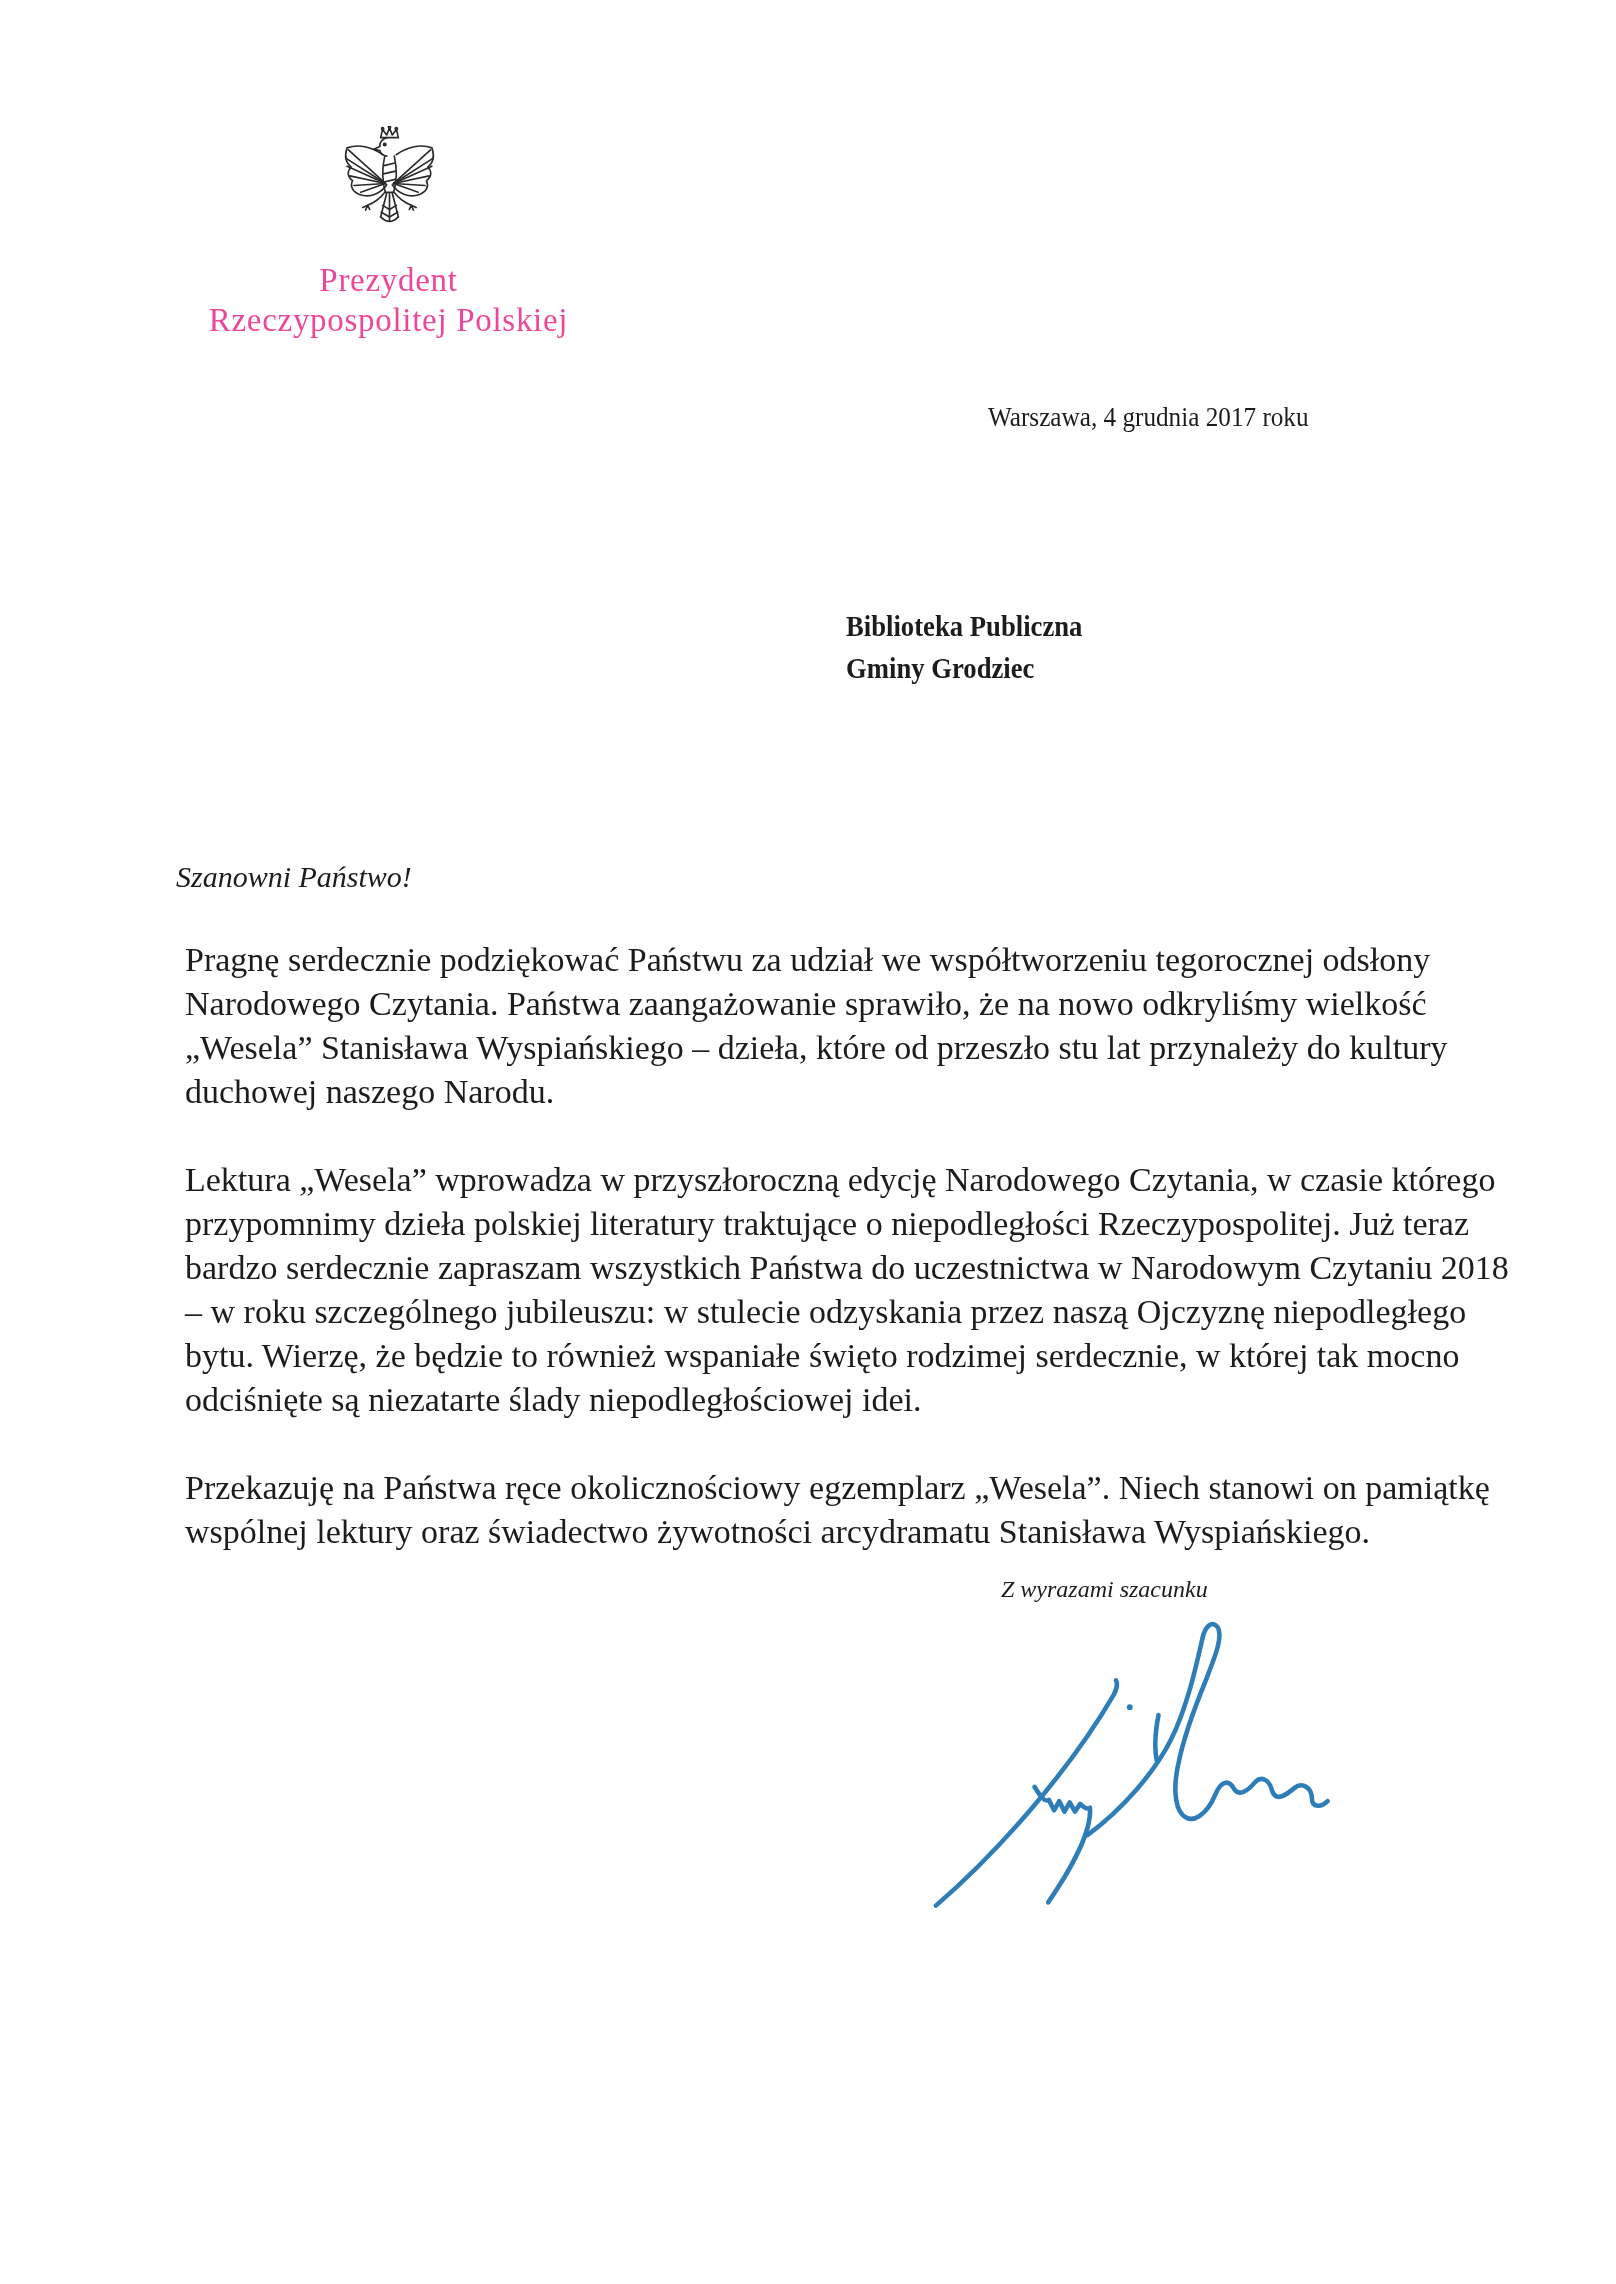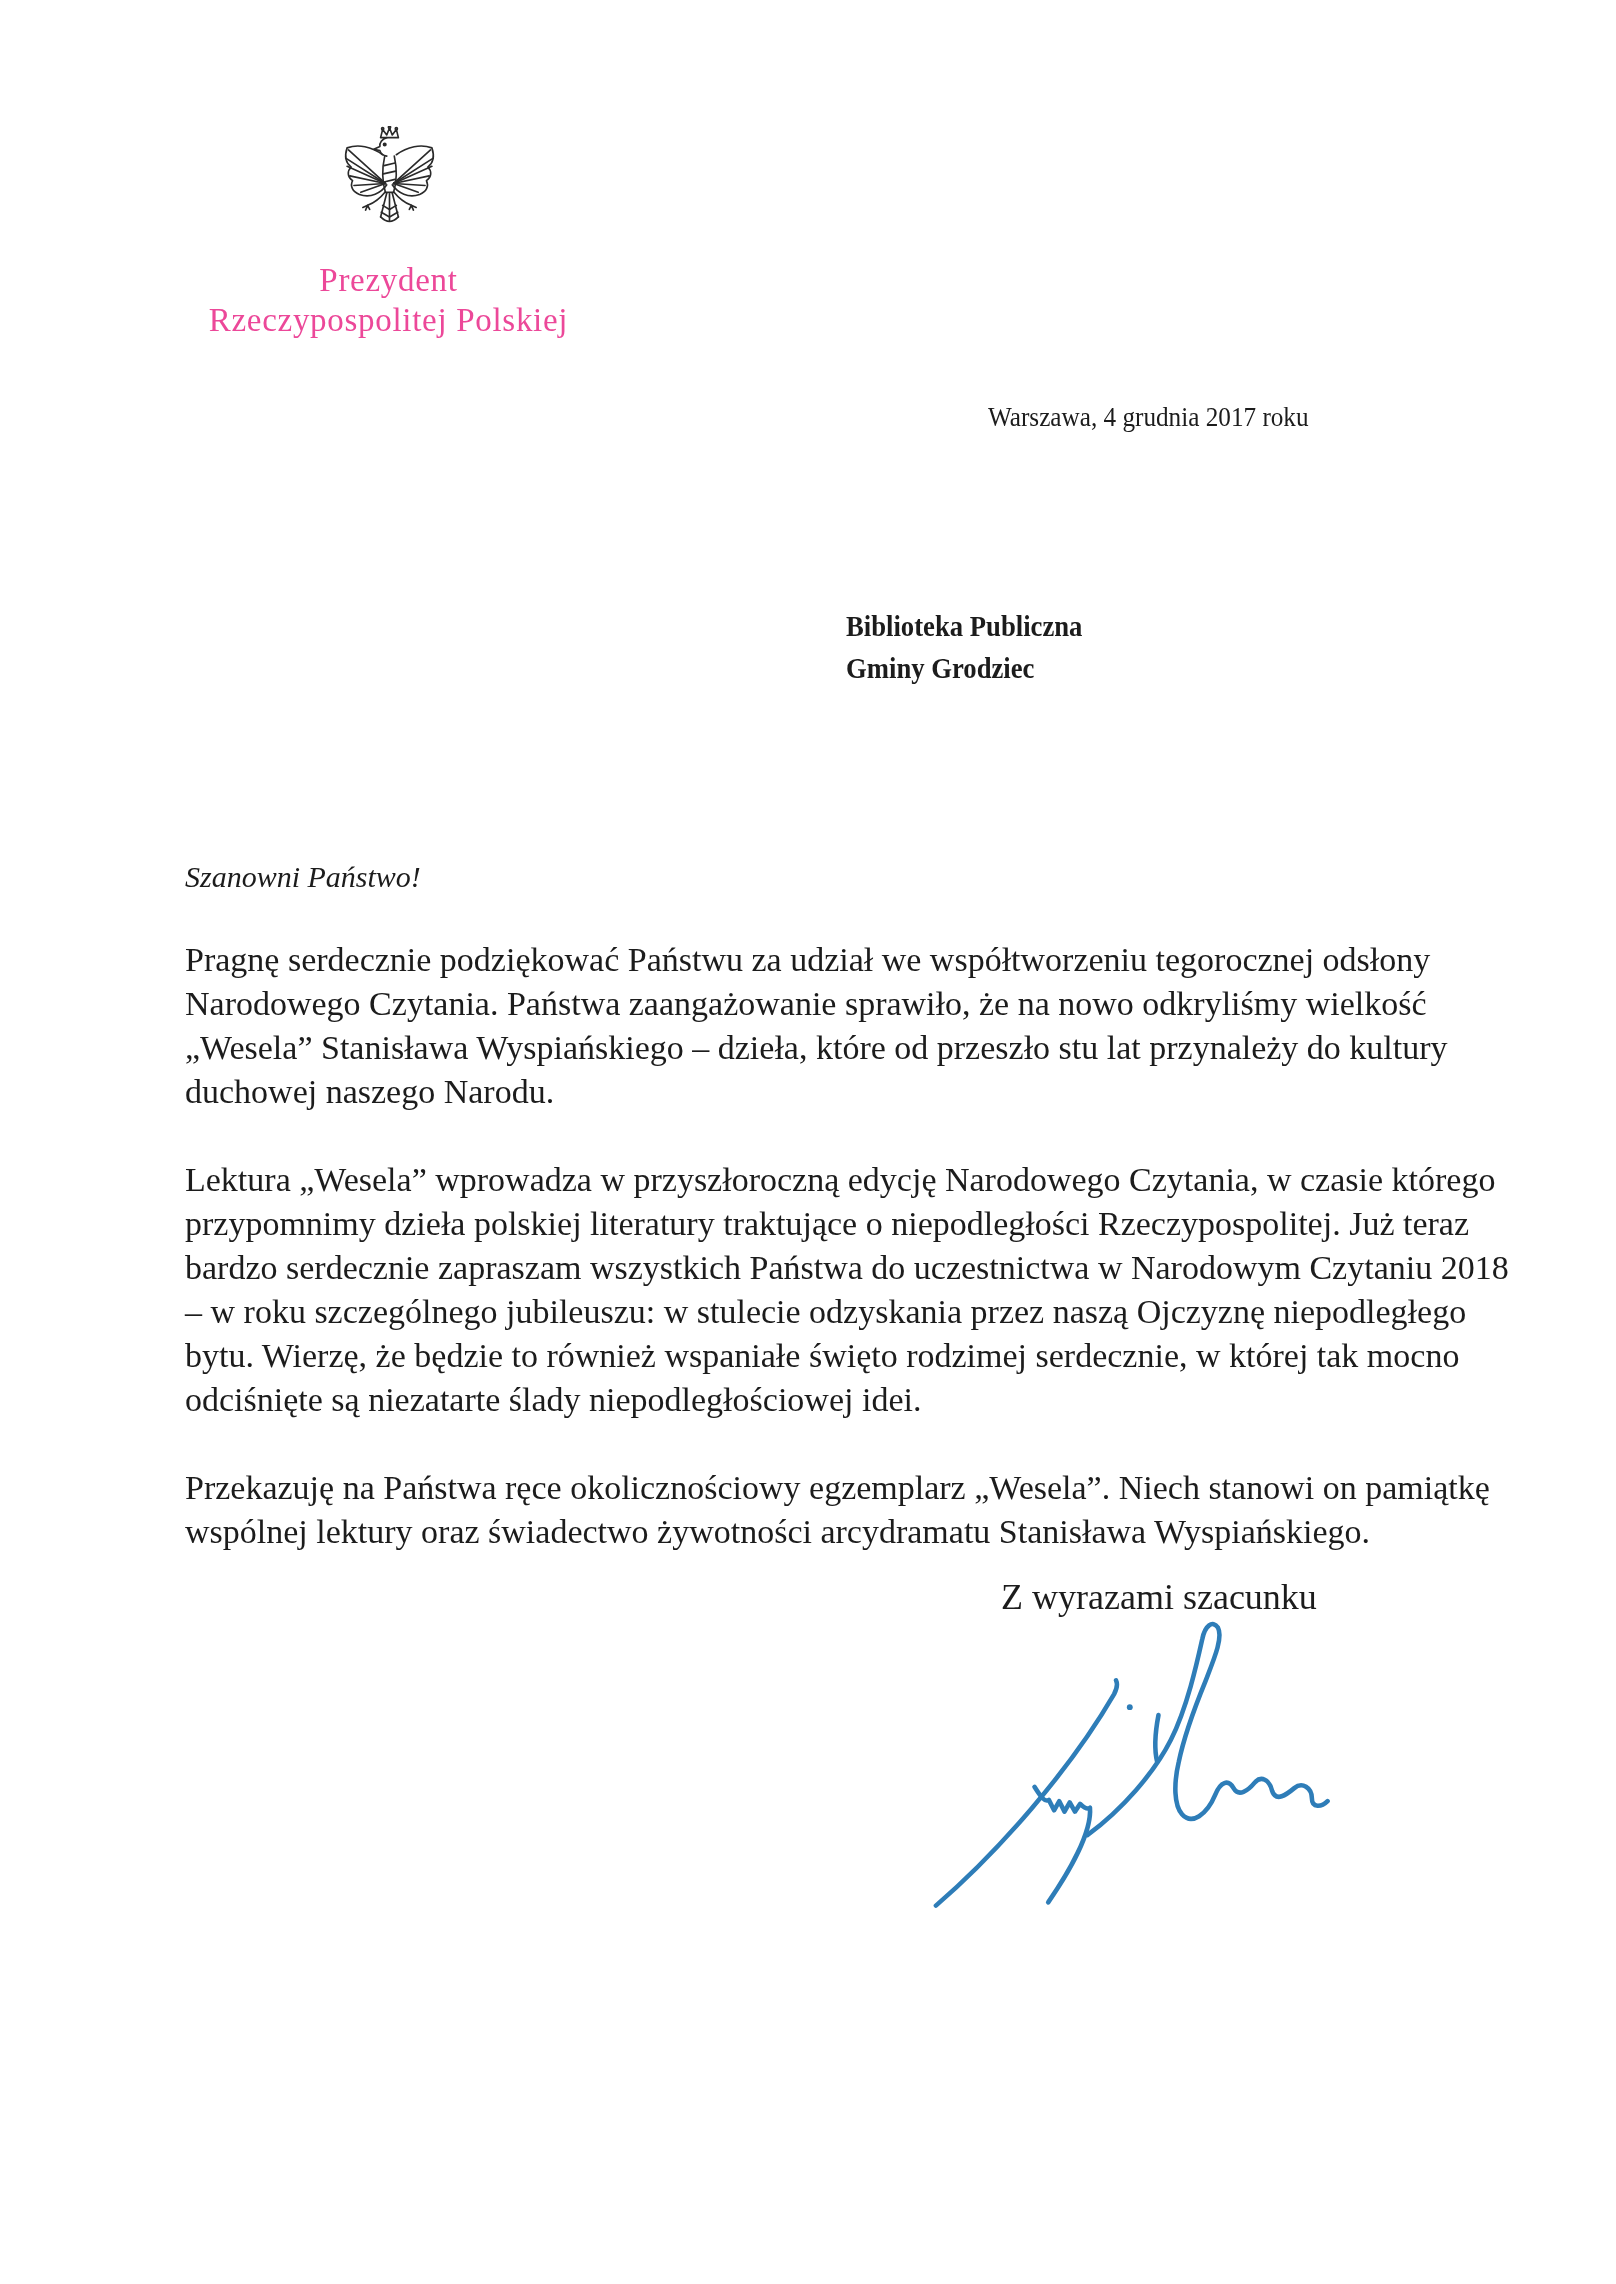--- a/index.html
+++ b/index.html
@@ -25,42 +25,42 @@
     position:absolute;left:988px;top:401px;
     font-size:28px;white-space:nowrap;
     transform:scaleX(0.90);transform-origin:left top;
   }
   .recipient{
     position:absolute;left:846px;top:605px;
     font-size:29px;font-weight:bold;line-height:42px;white-space:nowrap;
     transform:scaleX(0.92);transform-origin:left top;
   }
   .salutation{
-    position:absolute;left:185px;top:860px;
+    position:absolute;left:176px;top:860px;
     font-style:italic;font-size:30px;white-space:nowrap;
   }
   .letter-body{
     position:absolute;left:185px;top:938px;width:1236px;
     font-size:34px;line-height:44px;
   }
   .paragraph{margin:0 0 44px 0;}
   .paragraph:last-child{margin-bottom:0;}
   .line{
     white-space:nowrap;
     text-align:justify;
     text-align-last:justify;
     width:100%;
   }
   .line.last{
     text-align:right;
     text-align-last:left;
   }
   .closing{
     position:absolute;left:1001px;top:1576px;
-    font-size:36px;white-space:nowrap;
+    font-style:italic;font-size:24px;white-space:nowrap;
   }
   .signature{
     position:absolute;left:900px;top:1617px;width:470px;height:307px;
   }
 </style>
 </head>
 <body>
 
 <div class="page">
 

